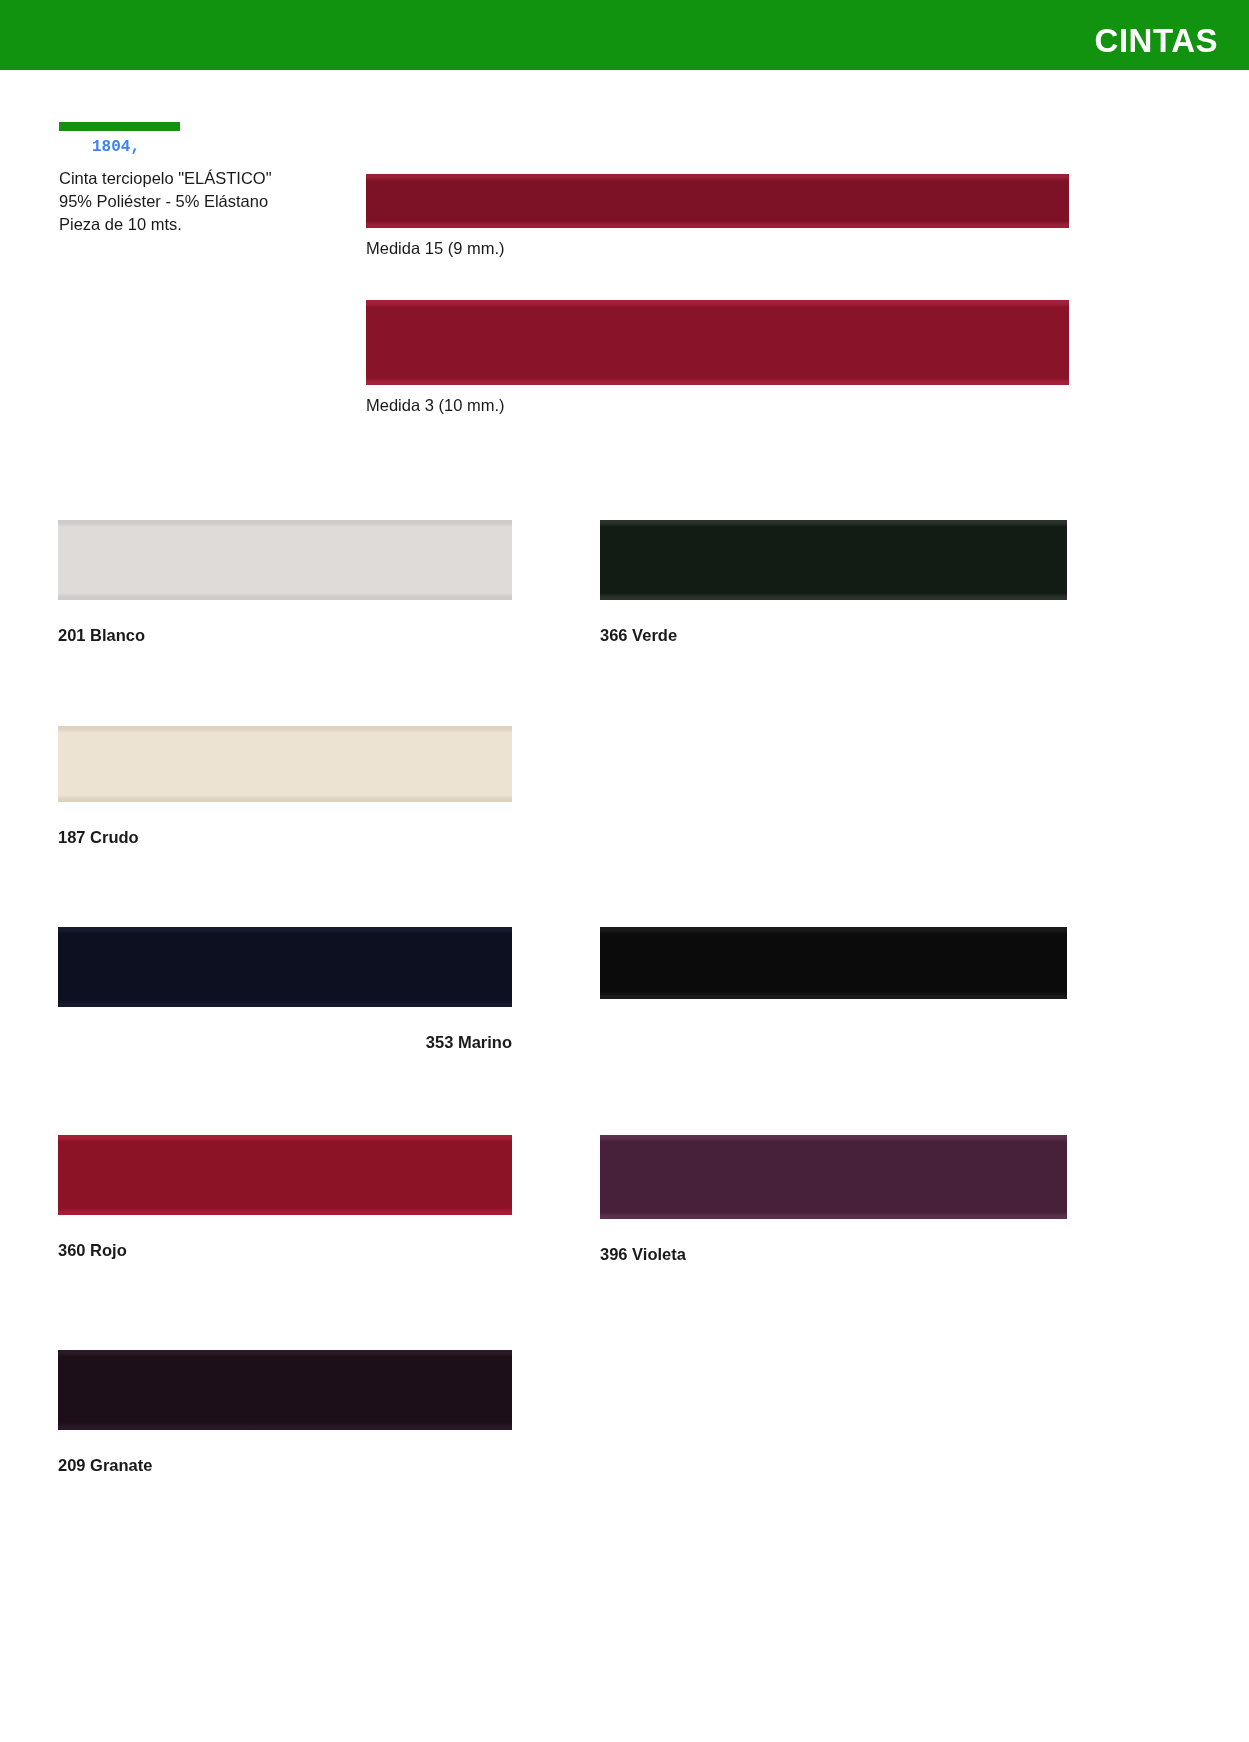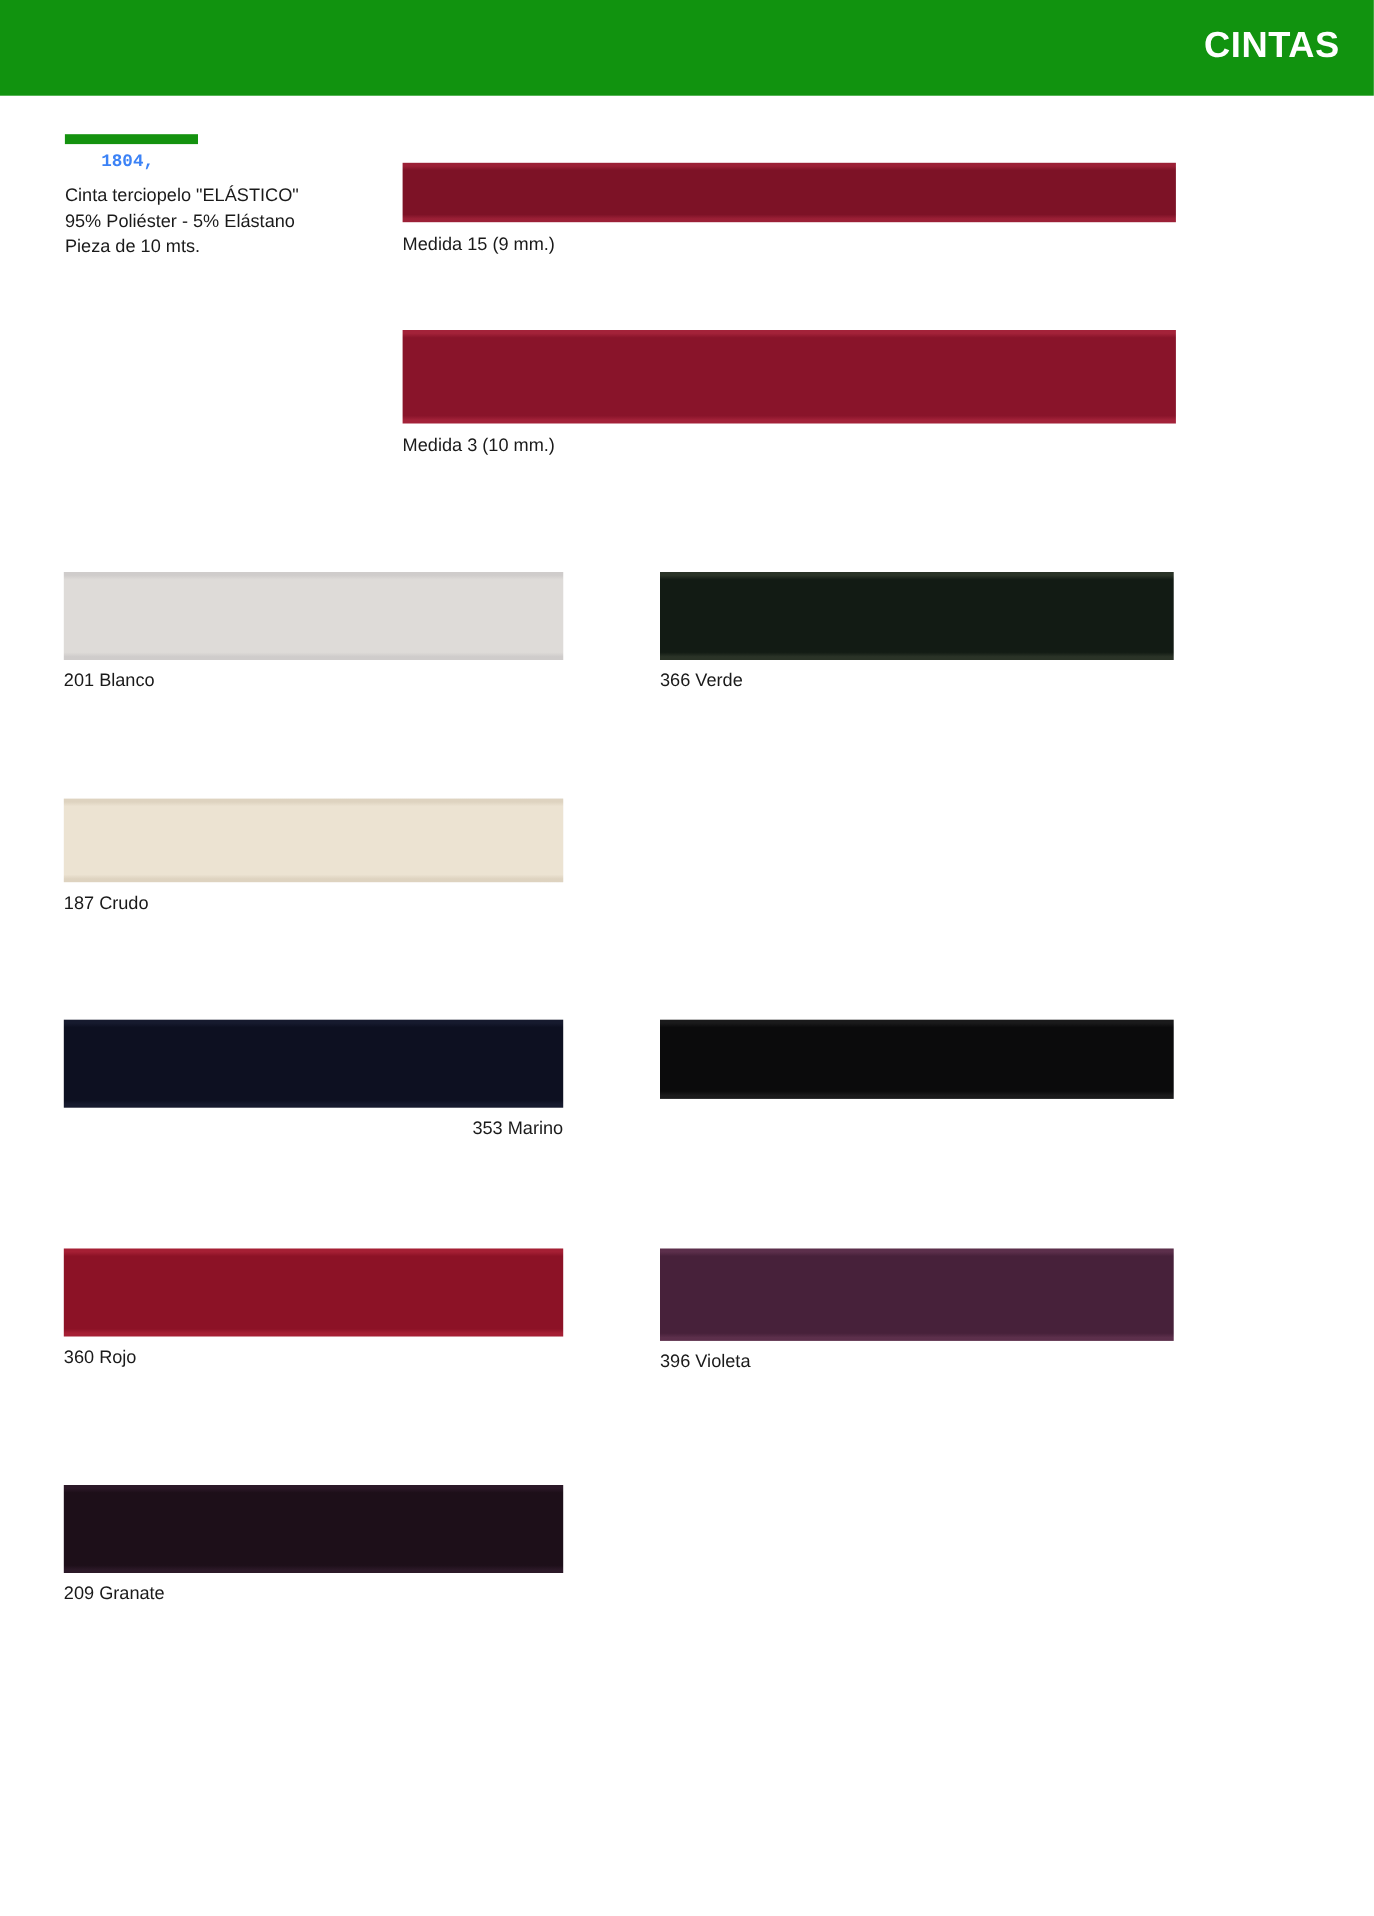--- a/index.html
+++ b/index.html
@@ -8,21 +8,21 @@
     background:#ffffff;
     font-family:"Liberation Sans", sans-serif;
     color:#1a1a1a;
     position:relative;
     overflow:hidden;
   }
 
   
   .header{
     position:absolute;left:0;top:0;
-    width:1249px;height:87px;
+    width:1249px;height:70px;
     background:#11930f;
   }
   .header-title{
     position:absolute;right:31px;top:22px;
     font-size:33px;font-weight:bold;color:#ffffff;
     letter-spacing:0.5px;
   }
 
   
   .info-block{
@@ -42,34 +42,34 @@
   }
 
   
   .measure-wrap{position:absolute;}
   .measure-swatch{display:block;}
   .measure-label{
     font-size:16.5px;color:#1a1a1a;
     margin-top:11px;
   }
 
-  #measure-0{left:366px;top:148px;}
+  #measure-0{left:366px;top:174px;}
   #measure-0 .measure-swatch{width:703px;height:54px;}
   #measure-1{left:366px;top:300px;}
   #measure-1 .measure-swatch{width:703px;height:85px;}
 
   
   .grid{
     position:absolute;left:0;top:0;width:1249px;height:1742px;
   }
   .swatch-cell{position:absolute;}
   .swatch{display:block;}
   .swatch-label{
     font-size:16.5px;color:#1a1a1a;
-    margin-top:10px;white-space:nowrap;
+    margin-top:26px;white-space:nowrap;font-weight:bold;
   }
   .col-left{left:58px;}
   .col-right{left:600px;}
   .col-left .swatch{width:454px;}
   .col-right .swatch{width:467px;}
 
   .row-0{top:520px;}
   .row-1{top:726px;}
   .row-2{top:927px;text-align:right;}
   .row-3{top:1135px;}

